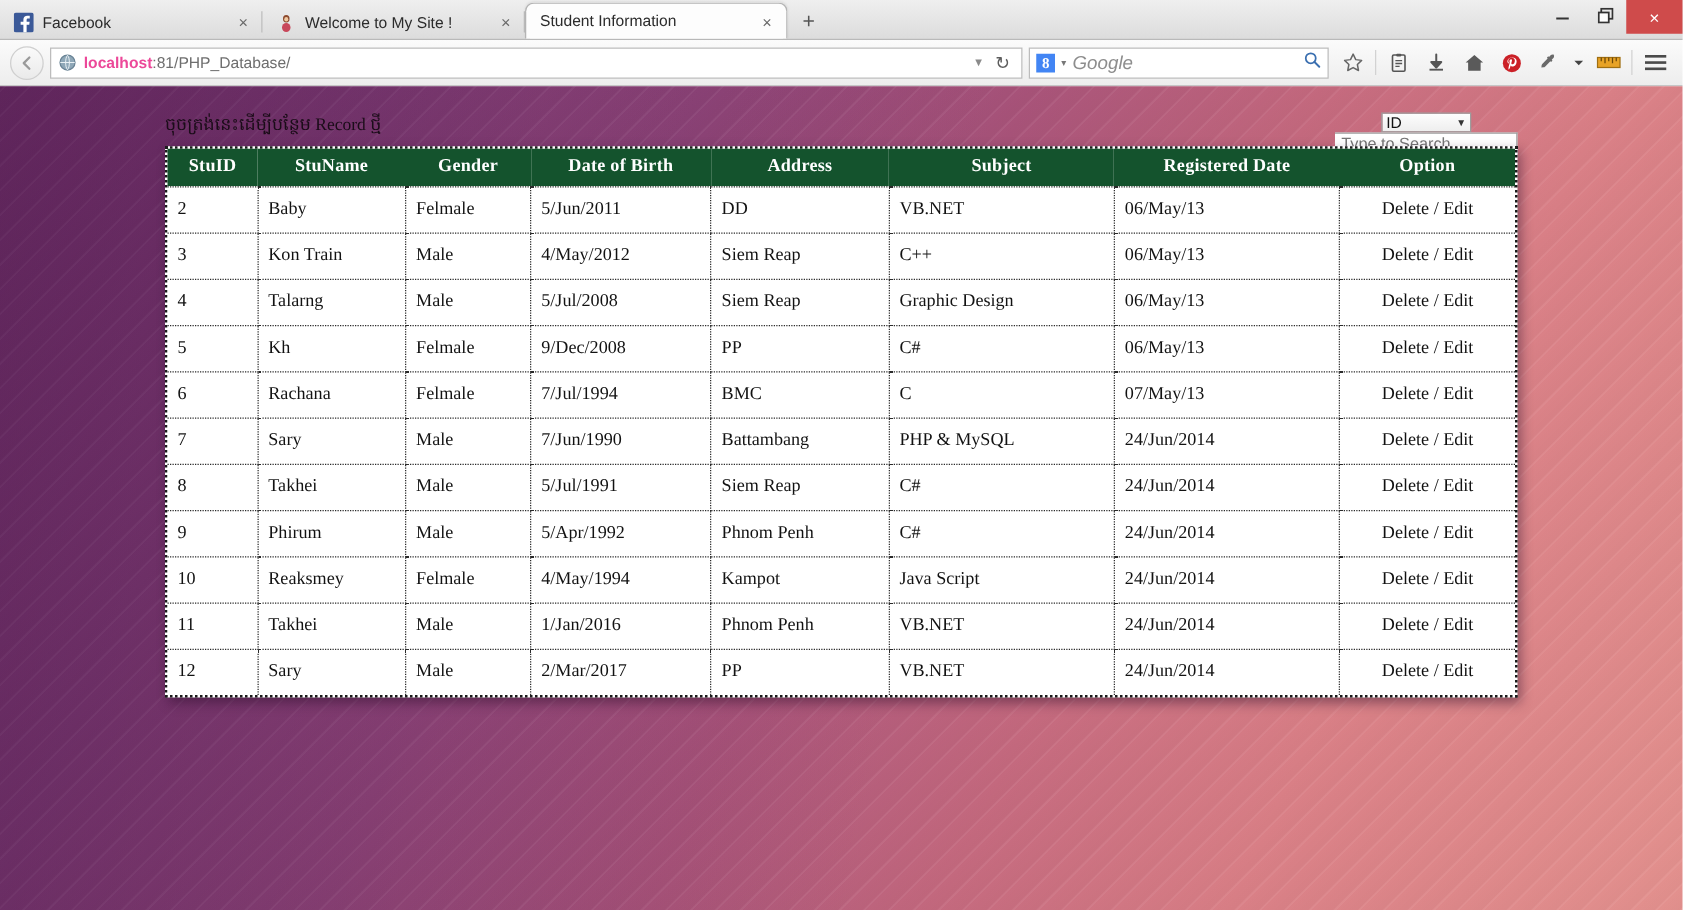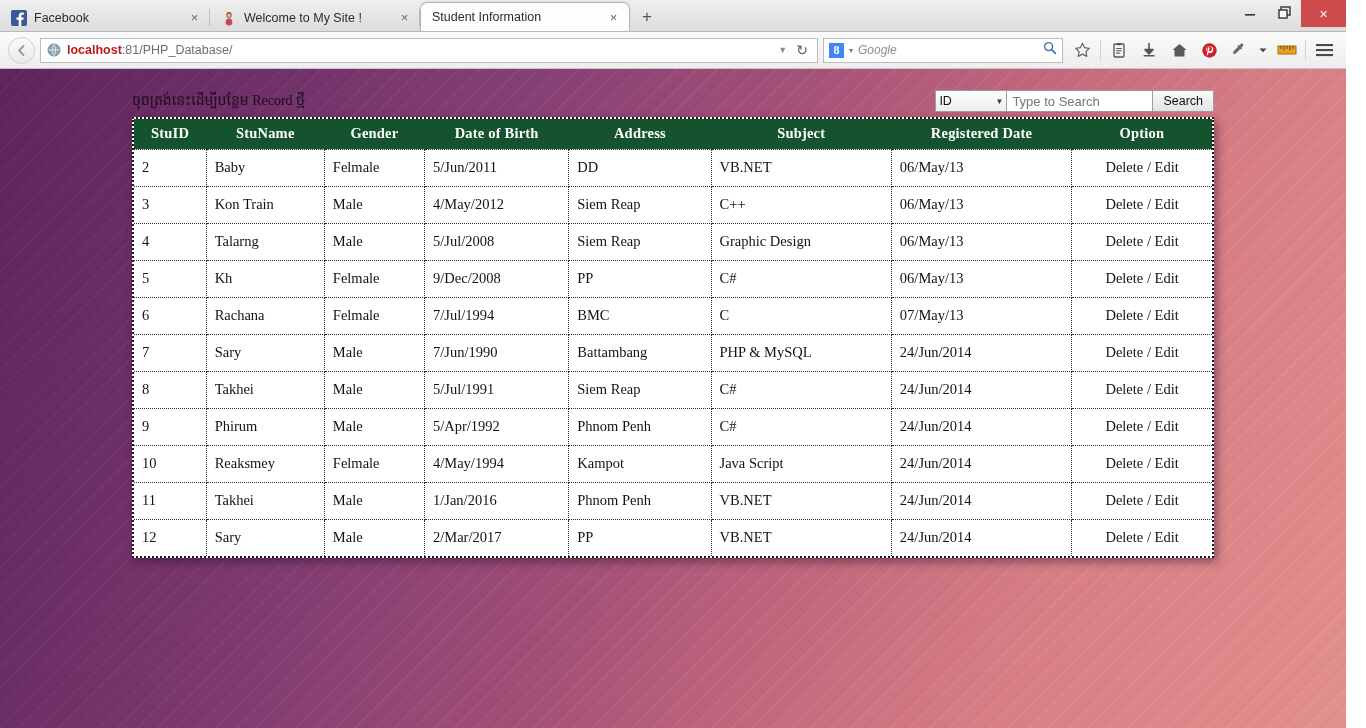--- a/index.html
+++ b/index.html
@@ -70,35 +70,35 @@
     display:flex; align-items:center; justify-content:center;
     color:#9a9a9a; font-size:15px; flex:none;
   }
   .urlbox {
     flex:1; height:25px; background:#fff; border:1px solid #bcbcbc;
     display:flex; align-items:center; padding:0 6px; gap:6px;
     font-size:12.5px;
   }
   .globe { width:14px;height:14px;flex:none; }
   .urltext { flex:1; color:#3a3a3a; white-space:nowrap; }
-  .urltext b{ font-weight:bold; color:#b91c1c; }
+  .urltext b{ font-weight:bold; color:#ec4899; }
   .urltext span{ color:#6e6e6e; font-weight:normal; }
   .urlbox .dd { color:#8b8b8b; font-size:9px; }
   .urlbox .reload { color:#5d5d5d; font-size:14px; padding:0 3px;}
   .searchbox {
     width:240px; height:25px; background:#fff; border:1px solid #bcbcbc;
     display:flex; align-items:center; padding:0 5px; gap:5px; flex:none;
   }
   .glogo {
     width:15px;height:15px;background:#4285f4;color:#fff;font-size:12px;
     font-weight:bold; text-align:center; line-height:15px; flex:none;
     font-family:"Liberation Serif",serif;
   }
   .searchbox .dd{font-size:8px;color:#777;}
-  .searchbox .ph{flex:1;color:#8d8d8d;font-style:italic;font-size:12px;}
+  .searchbox .ph{flex:1;color:#8d8d8d;font-style:italic;font-size:15px;}
   .toolicons { display:flex; align-items:center; gap:2px; flex:none; }
   .ticon {
     width:28px; height:27px; display:flex; align-items:center;
     justify-content:center; color:#555;
   }
   .tsep{width:1px;height:20px;background:#d2d2d2;margin:0 2px;}
 
   
   .page {
     height:659px; position:relative; overflow:hidden;
@@ -125,21 +125,21 @@
 
   .toprow {
     position:relative; width:1082px; margin:19px auto 0;
     display:flex; align-items:center; justify-content:space-between;
     height:26px;
   }
   .addlink {
     font-family:"Liberation Serif", serif; font-size:14px; color:#1a0c18;
     white-space:nowrap; text-decoration:none; line-height:26px;
   }
-  .searchform { display:flex; align-items:center; height:22px; }
+  .searchform { display:flex; align-items:center; height:22px;flex-direction:column; }
   .sel {
     width:72px; height:22px; font-size:12.5px; padding:0 3px;
     border:1px solid #9d9d9d; background:linear-gradient(#fdfdfd,#eeeeee);
     font-family:"Liberation Sans",sans-serif; color:#111;
     display:flex; align-items:center; justify-content:space-between;
   }
   .sel .cv{font-size:12.5px;}
   .sel .ar{font-size:8px;color:#333;}
   .sinput {
     width:146px; height:22px; border:1px solid #9d9d9d; border-left:none;

